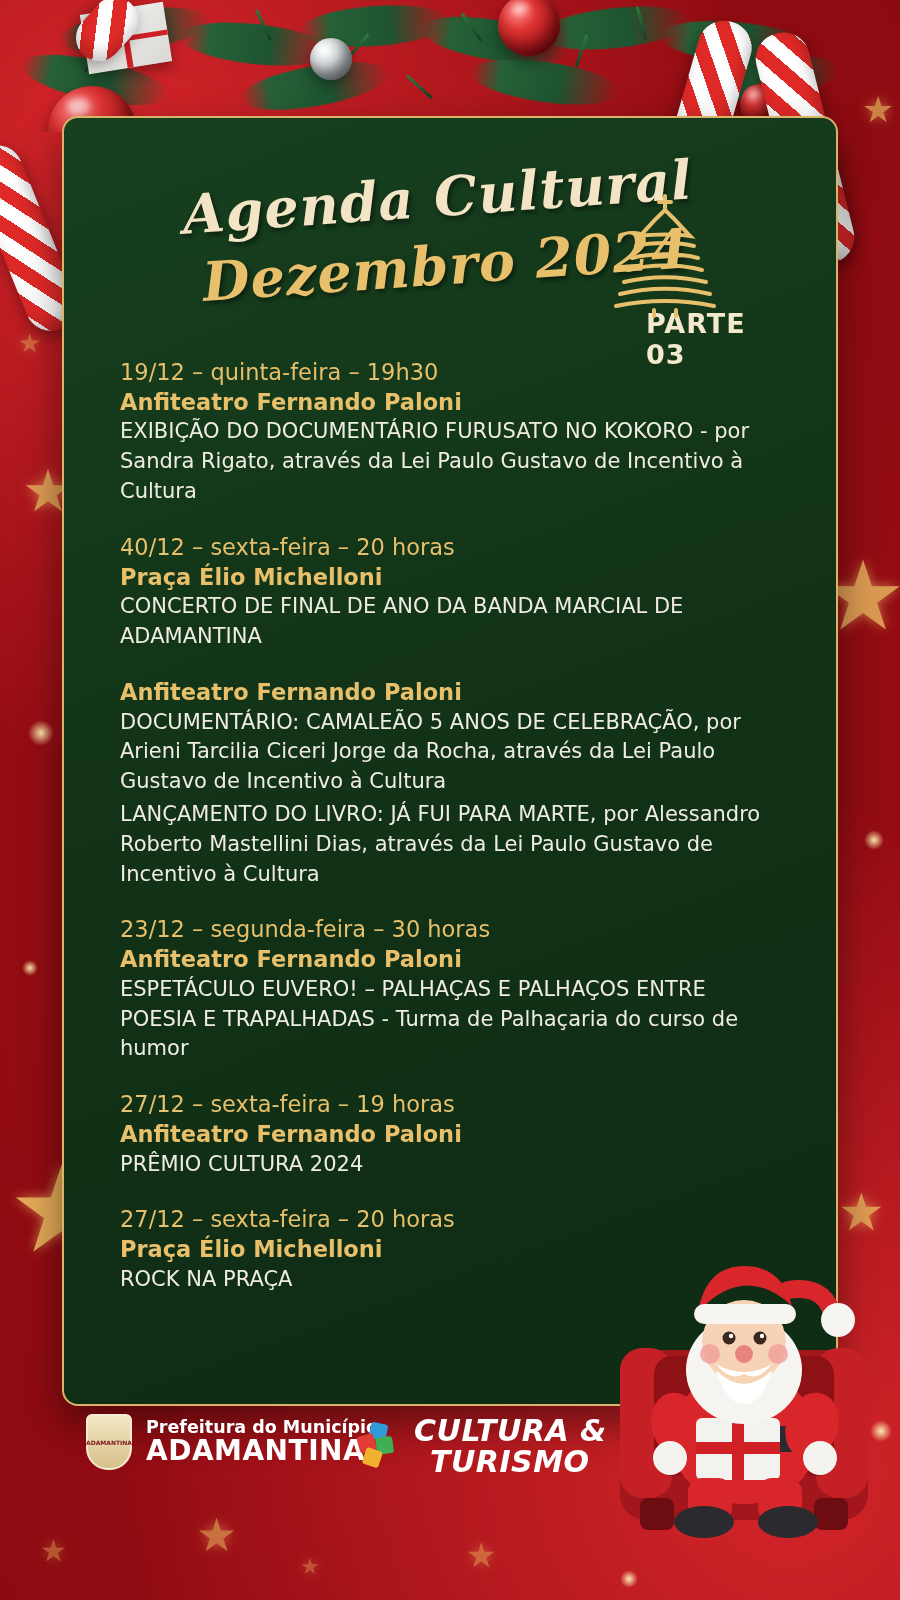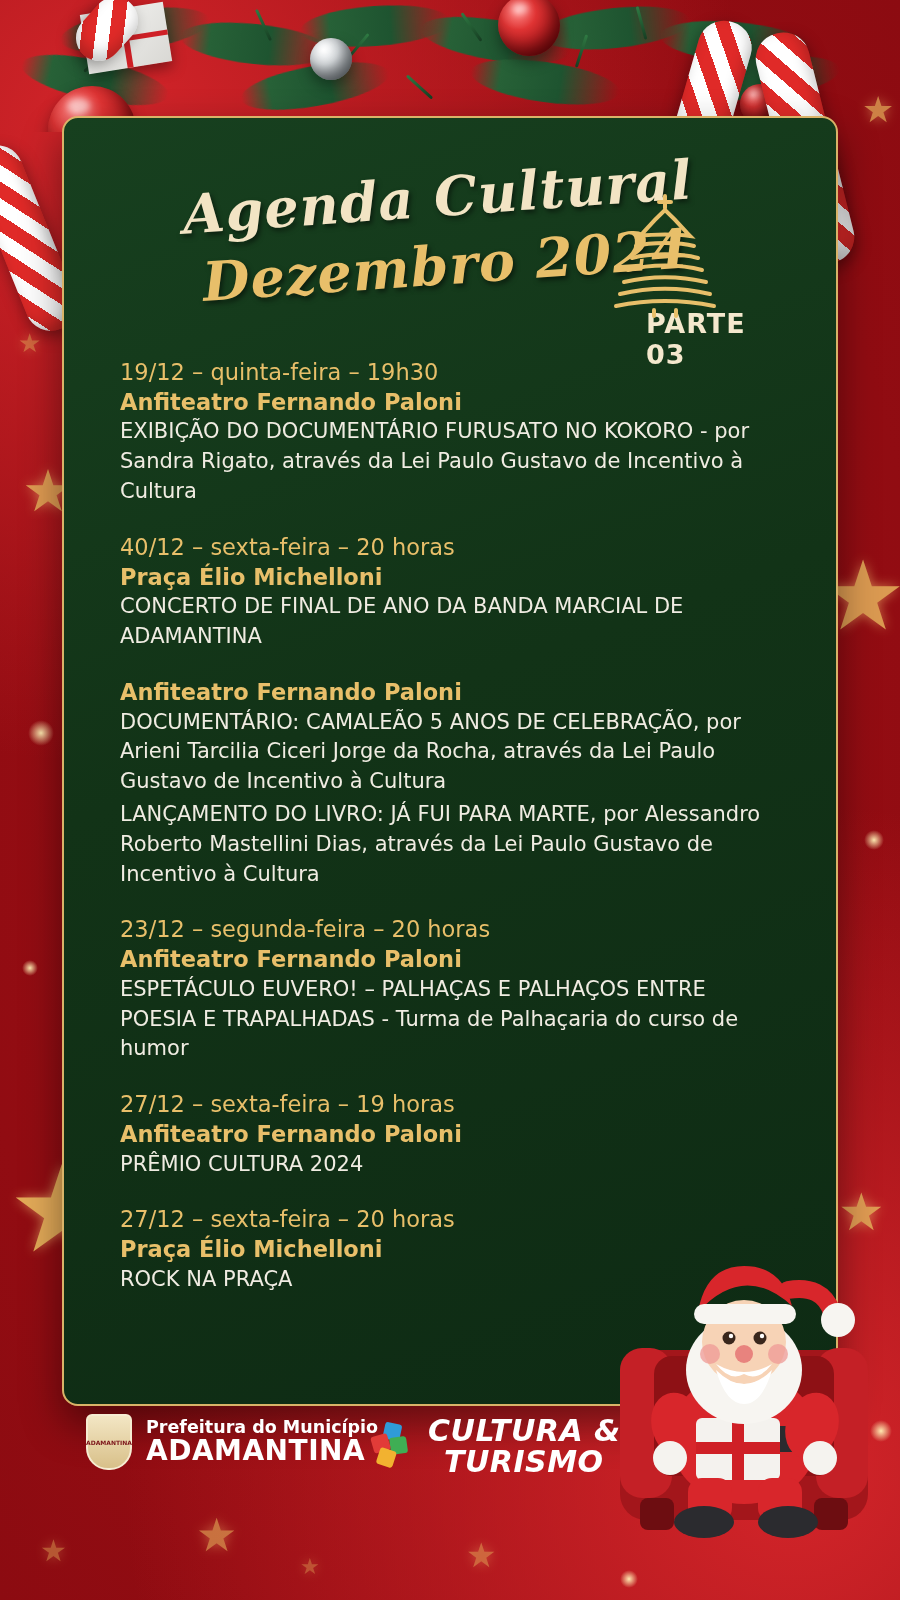--- a/index.html
+++ b/index.html
@@ -156,21 +156,21 @@
     border-radius: 6px 6px 22px 22px;
     position: relative;
     display: flex; align-items: center; justify-content: center;
     font-size: 9px; color: #7a1117; font-weight: 700; text-align: center;
   }
   .pref-text { color: #ffffff; line-height: 1.05; }
   .pref-top { font-size: 17.5px; font-weight: 700; }
   .pref-bottom { font-size: 28px; font-weight: 700; letter-spacing: .5px; }
 
   .brand-cult {
-    position: absolute; left: 366px; top: 8px;
+    position: absolute; left: 352px; top: 8px;
     display: flex; align-items: center; gap: 14px;
   }
   .cult-mark { width: 48px; height: 52px; position: relative; }
   .cult-text { color: #ffffff; font-weight: 700; line-height: 1.02; }
   .cult-1 { font-size: 30px; font-style: italic; letter-spacing: .5px; }
   .cult-2 { font-size: 30px; font-style: italic; letter-spacing: .5px; margin-left: 16px; }
 
   
   .santa { position: absolute; right: 8px; bottom: 60px; width: 300px; height: 310px; }
 </style>
@@ -269,21 +269,21 @@
       <div class="event-desc">CONCERTO DE FINAL DE ANO DA BANDA MARCIAL DE ADAMANTINA</div>
     </div>
 
     <div class="event">
       <div class="event-place">Anfiteatro Fernando Paloni</div>
       <div class="event-desc">DOCUMENTÁRIO: CAMALEÃO 5 ANOS DE CELEBRAÇÃO, por Arieni Tarcilia Ciceri Jorge da Rocha, através da Lei Paulo Gustavo de Incentivo à Cultura</div>
       <div class="event-desc">LANÇAMENTO DO LIVRO: JÁ FUI PARA MARTE, por Alessandro Roberto Mastellini Dias, através da Lei Paulo Gustavo de Incentivo à Cultura</div>
     </div>
 
     <div class="event">
-      <div class="event-when">23/12 – segunda-feira – 20 horas</div>
+      <div class="event-when">23/12 – segunda-feira – 30 horas</div>
       <div class="event-place">Anfiteatro Fernando Paloni</div>
       <div class="event-desc">ESPETÁCULO EUVERO! – PALHAÇAS E PALHAÇOS ENTRE POESIA E TRAPALHADAS - Turma de Palhaçaria do curso de humor</div>
     </div>
 
     <div class="event">
       <div class="event-when">27/12 – sexta-feira – 19 horas</div>
       <div class="event-place">Anfiteatro Fernando Paloni</div>
       <div class="event-desc">PRÊMIO CULTURA 2024</div>
     </div>
 

